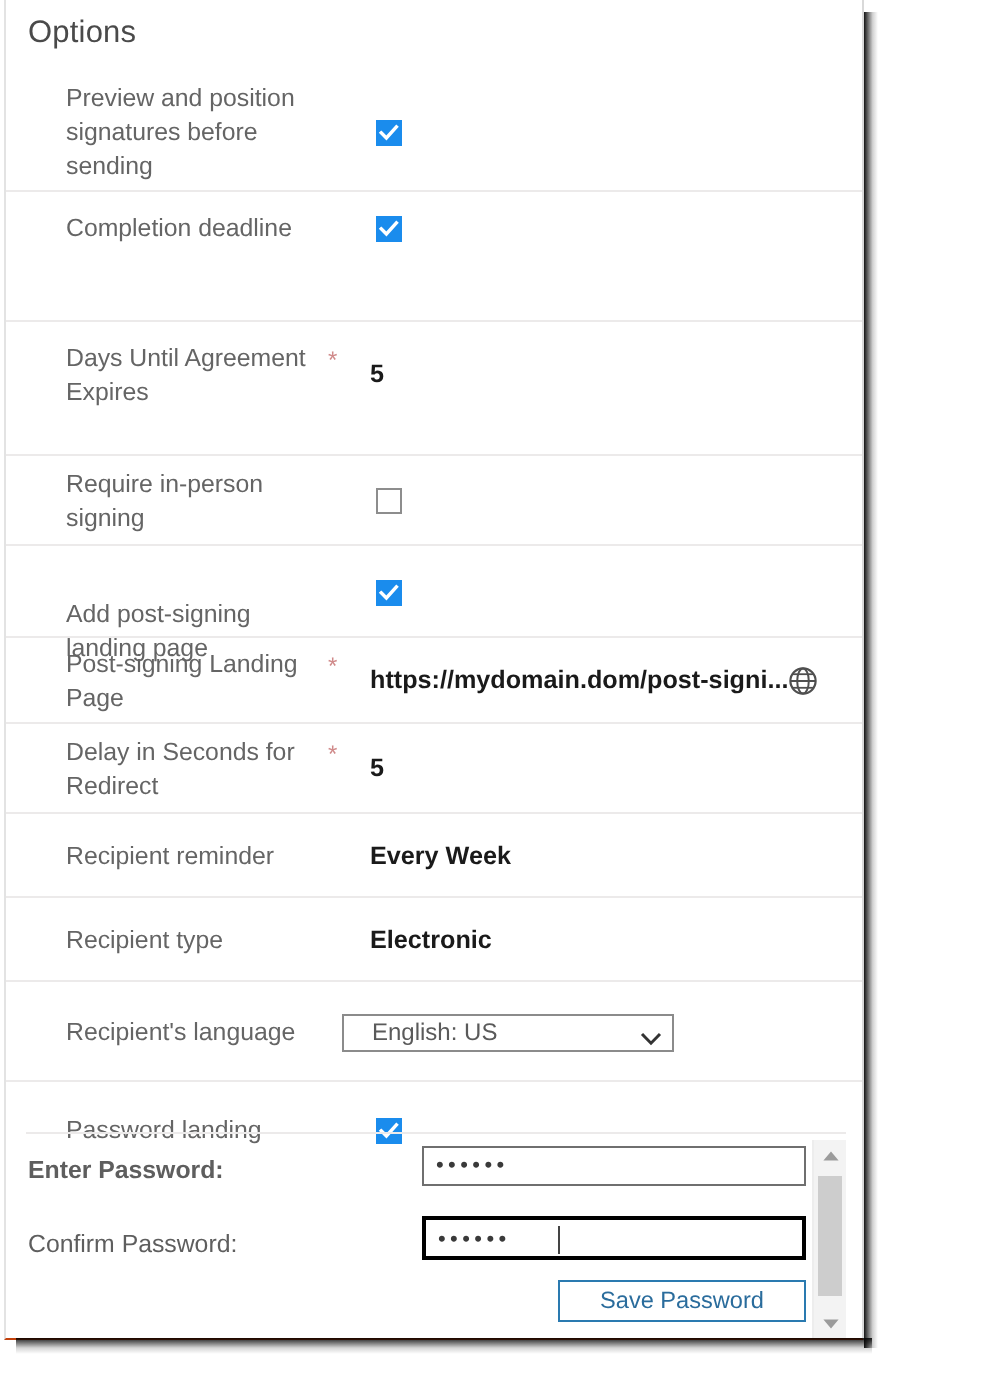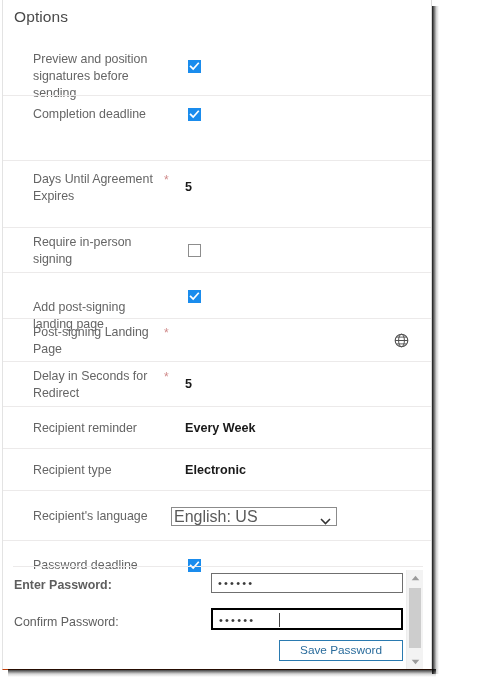--- a/index.html
+++ b/index.html
@@ -132,24 +132,24 @@
 
   
   .lang-select {
     position: absolute;
     left: 168px;
     width: 166px;
     height: 19px;
     box-sizing: border-box;
     border: 1px solid #8b8b8b;
     background: #ffffff;
-    font-size: 16px;
+    font-size: 12px;
     color: #5a5a5a;
     line-height: 17px;
-    padding-left: 2px;
+    padding-left: 14px;
   }
   .lang-select .chev {
     position: absolute;
     right: 5px;
     top: 3px;
   }
 
   
   .pw-divider {
     position: absolute;
@@ -248,21 +248,21 @@
 <body>
 
 <div id="root">
 
   <div class="panel">
 
     <div class="options-title">Options</div>
 
     <div class="rows" id="rows-container">
         <div class="row" style="height: 57px;">
-          <div class="row-label" style="top: 13px;">Preview and position signatures before sending</div>
+          <div class="row-label" style="top: 3px;">Preview and position signatures before sending</div>
           <div class="cb checked" style="top: 22px;">
             <svg width="11" height="11" viewBox="0 0 11 11">
               <path d="M1.6 5.4 L4.2 8.0 L9.2 2.4" stroke="#ffffff" stroke-width="1.7" fill="none" stroke-linecap="square"></path>
             </svg>
           </div>
         </div>
         <div class="row" style="height: 37px;">
           <div class="row-label" style="top: 10px;">Completion deadline</div>
           <div class="cb checked" style="top: 12px;">
             <svg width="11" height="11" viewBox="0 0 11 11">
@@ -283,20 +283,21 @@
           <div class="row-label" style="top: 6px; margin-top: 20px;">Add post-signing landing page</div>
           <div class="cb checked" style="top: 17px;">
             <svg width="11" height="11" viewBox="0 0 11 11">
               <path d="M1.6 5.4 L4.2 8.0 L9.2 2.4" stroke="#ffffff" stroke-width="1.7" fill="none" stroke-linecap="square"></path>
             </svg>
           </div>
         </div>
         <div class="row" style="height: 43px;">
           <div class="row-label" style="top: 5px;">Post-signing Landing Page</div>
           <div class="row-req" style="top: 8px;">*</div>
+          <div class="row-value" style="top: 14px;">https://mydomain.dom/post-signi...</div>
           <div class="globe" style="top: 14px;"><svg width="15" height="15" viewBox="0 0 15 15">
               <circle cx="7.5" cy="7.5" r="6.3" stroke="#4f4f4f" stroke-width="1.1" fill="none"></circle>
               <ellipse cx="7.5" cy="7.5" rx="2.9" ry="6.3" stroke="#4f4f4f" stroke-width="1" fill="none"></ellipse>
               <line x1="1.2" y1="7.5" x2="13.8" y2="7.5" stroke="#4f4f4f" stroke-width="1"></line>
               <line x1="2.3" y1="4.1" x2="12.7" y2="4.1" stroke="#4f4f4f" stroke-width="0.9"></line>
               <line x1="2.3" y1="10.9" x2="12.7" y2="10.9" stroke="#4f4f4f" stroke-width="0.9"></line>
             </svg></div>
         </div>
         <div class="row" style="height: 45px;">
           <div class="row-label" style="top: 6px;">Delay in Seconds for Redirect</div>
@@ -311,21 +312,21 @@
           <div class="row-label" style="top: 13px;">Recipient type</div>
           <div class="row-value" style="top: 14px;">Electronic</div>
         </div>
         <div class="row" style="height: 50px;">
           <div class="row-label" style="top: 17px;">Recipient's language</div>
           <div class="lang-select" style="top: 16px;"><span>English: US</span><span class="chev"><svg width="11" height="7" viewBox="0 0 11 7">
                 <path d="M1 1 L5.5 5.6 L10 1" stroke="#333" stroke-width="1.5" fill="none"></path>
               </svg></span></div>
         </div>
         <div class="row" style="height: 48px;">
-          <div class="row-label" style="top: 16px;">Password deadline</div>
+          <div class="row-label" style="top: 16px;">Password landing</div>
           <div class="cb checked" style="top: 18px;">
             <svg width="11" height="11" viewBox="0 0 11 11">
               <path d="M1.6 5.4 L4.2 8.0 L9.2 2.4" stroke="#ffffff" stroke-width="1.7" fill="none" stroke-linecap="square"></path>
             </svg>
           </div>
         </div>
       </div>
 
     <div class="pw-divider"></div>
 

